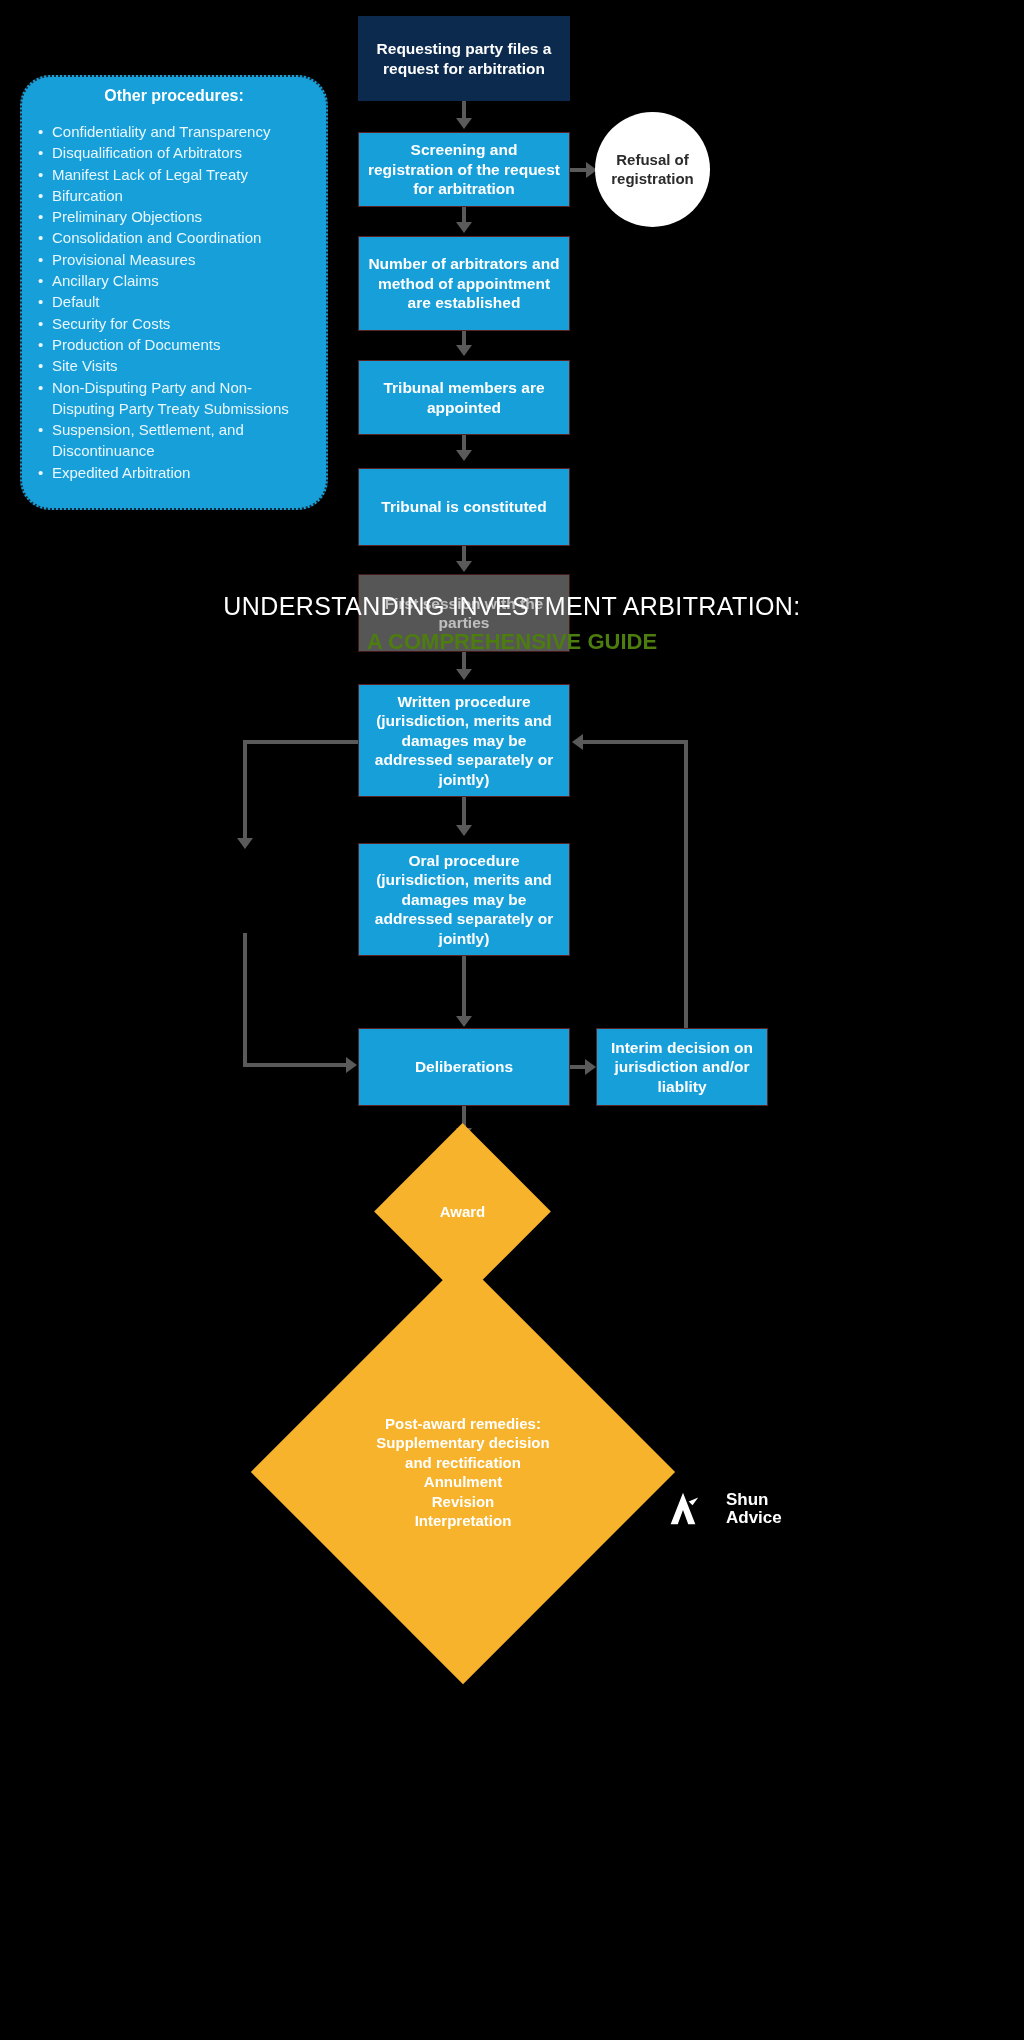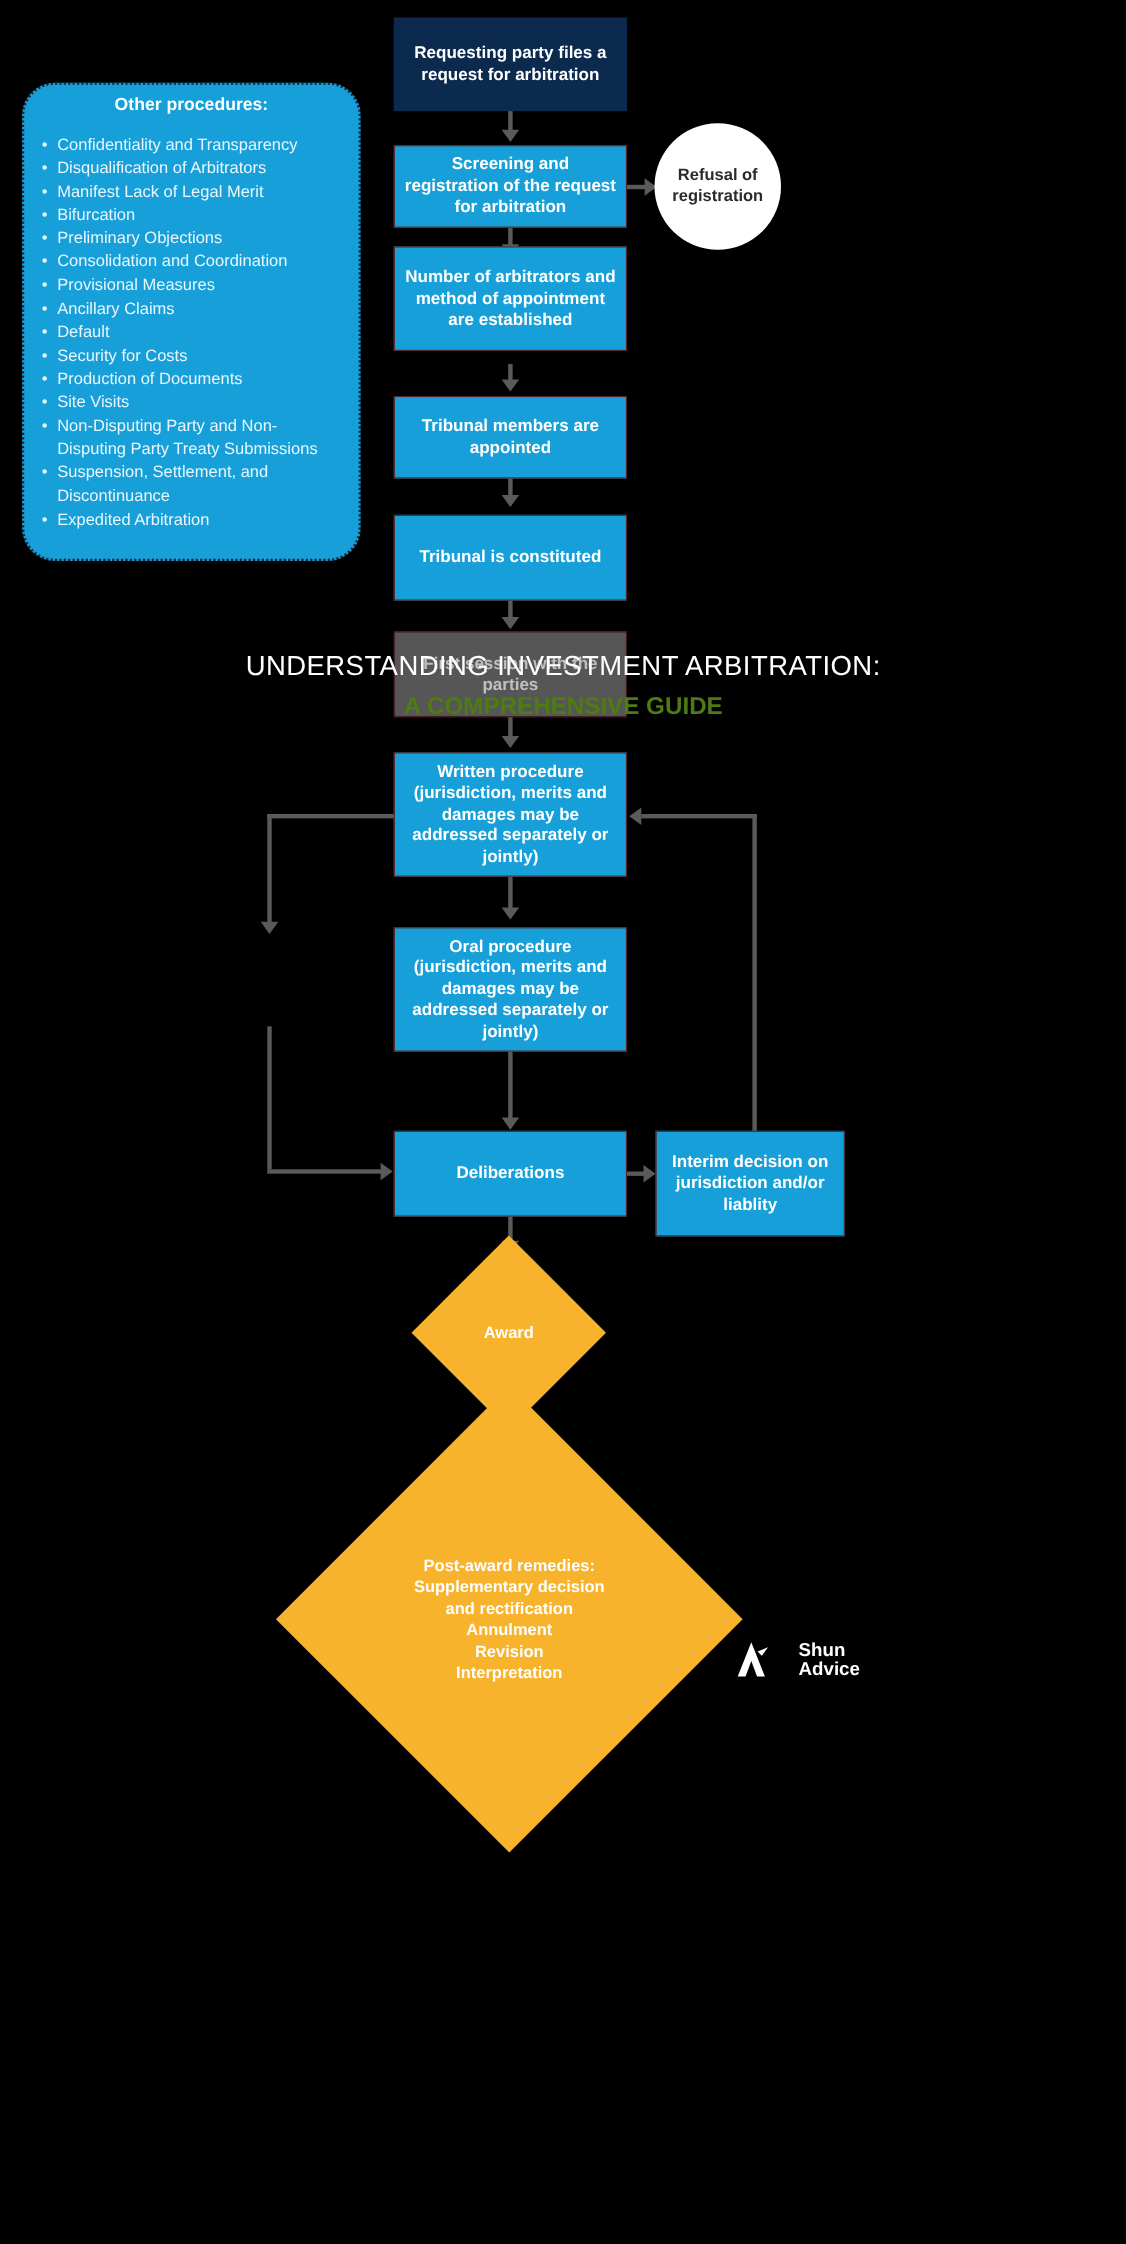--- a/index.html
+++ b/index.html
@@ -120,21 +120,21 @@
 </head>
 <body>
 
 <div id="stage">
 
   <div class="panel" style="left:20px; top:75px; width:308px; height:435px;border-radius:30px;">
     <div class="panel-title">Other procedures:</div>
     <ul>
       <li>Confidentiality and Transparency</li>
       <li>Disqualification of Arbitrators</li>
-      <li>Manifest Lack of Legal Merit</li>
+      <li>Manifest Lack of Legal Treaty</li>
       <li>Bifurcation</li>
       <li>Preliminary Objections</li>
       <li>Consolidation and Coordination</li>
       <li>Provisional Measures</li>
       <li>Ancillary Claims</li>
       <li>Default</li>
       <li>Security for Costs</li>
       <li>Production of Documents</li>
       <li>Site Visits</li>
       <li>Non-Disputing Party and Non-Disputing Party Treaty Submissions</li>
@@ -151,21 +151,21 @@
   <div class="box" style="left:358px; top:132px; width:212px; height:75px;">Screening and registration of the request for arbitration</div>
 
   <div class="hline" style="left:570px; top:168px; width:20px;"></div>
   <div class="arrow-right" style="left:586px; top:162px;"></div>
 
   <div class="circle" style="left:595px; top:112px; width:115px; height:115px;">Refusal of registration</div>
 
   <div class="vline" style="left:462px; top:207px; height:18px;"></div>
   <div class="arrow-down" style="left:456px; top:222px;"></div>
 
-  <div class="box" style="left:358px; top:224px; width:212px; height:95px;">Number of arbitrators and method of appointment are established</div>
+  <div class="box" style="left:358px; top:236px; width:212px; height:95px;">Number of arbitrators and method of appointment are established</div>
 
   <div class="vline" style="left:462px; top:331px; height:17px;"></div>
   <div class="arrow-down" style="left:456px; top:345px;"></div>
 
   <div class="box" style="left:358px; top:360px; width:212px; height:75px;">Tribunal members are appointed</div>
 
   <div class="vline" style="left:462px; top:435px; height:18px;"></div>
   <div class="arrow-down" style="left:456px; top:450px;"></div>
 
   <div class="box" style="left:358px; top:468px; width:212px; height:78px;">Tribunal is constituted</div>
@@ -204,21 +204,21 @@
   <div class="box" style="left:358px; top:843px; width:212px; height:113px;">Oral procedure (jurisdiction, merits and damages may be addressed separately or jointly)</div>
 
   <div class="vline" style="left:462px; top:956px; height:62px;"></div>
   <div class="arrow-down" style="left:456px; top:1016px;"></div>
 
   <div class="box" style="left:358px; top:1028px; width:212px; height:78px;">Deliberations</div>
 
   <div class="hline" style="left:570px; top:1065px; width:18px;"></div>
   <div class="arrow-right" style="left:585px; top:1059px;"></div>
 
-  <div class="box" style="left:596px; top:1028px; width:172px; height:96px;">Interim decision on jurisdiction and/or liablity</div>
+  <div class="box" style="left:596px; top:1028px; width:172px; height:78px;">Interim decision on jurisdiction and/or liablity</div>
 
   <div class="vline" style="left:462px; top:1106px; height:25px;"></div>
   <div class="arrow-down" style="left:456px; top:1128px;"></div>
 
   <div class="diamond" style="left:400px; top:1149px; width:125px; height:125px;">
     <div class="shape"></div>
     <div class="dtext">Award</div>
   </div>
 
   <div class="vline" style="left:462px; top:1277px; height:37px;"></div>

